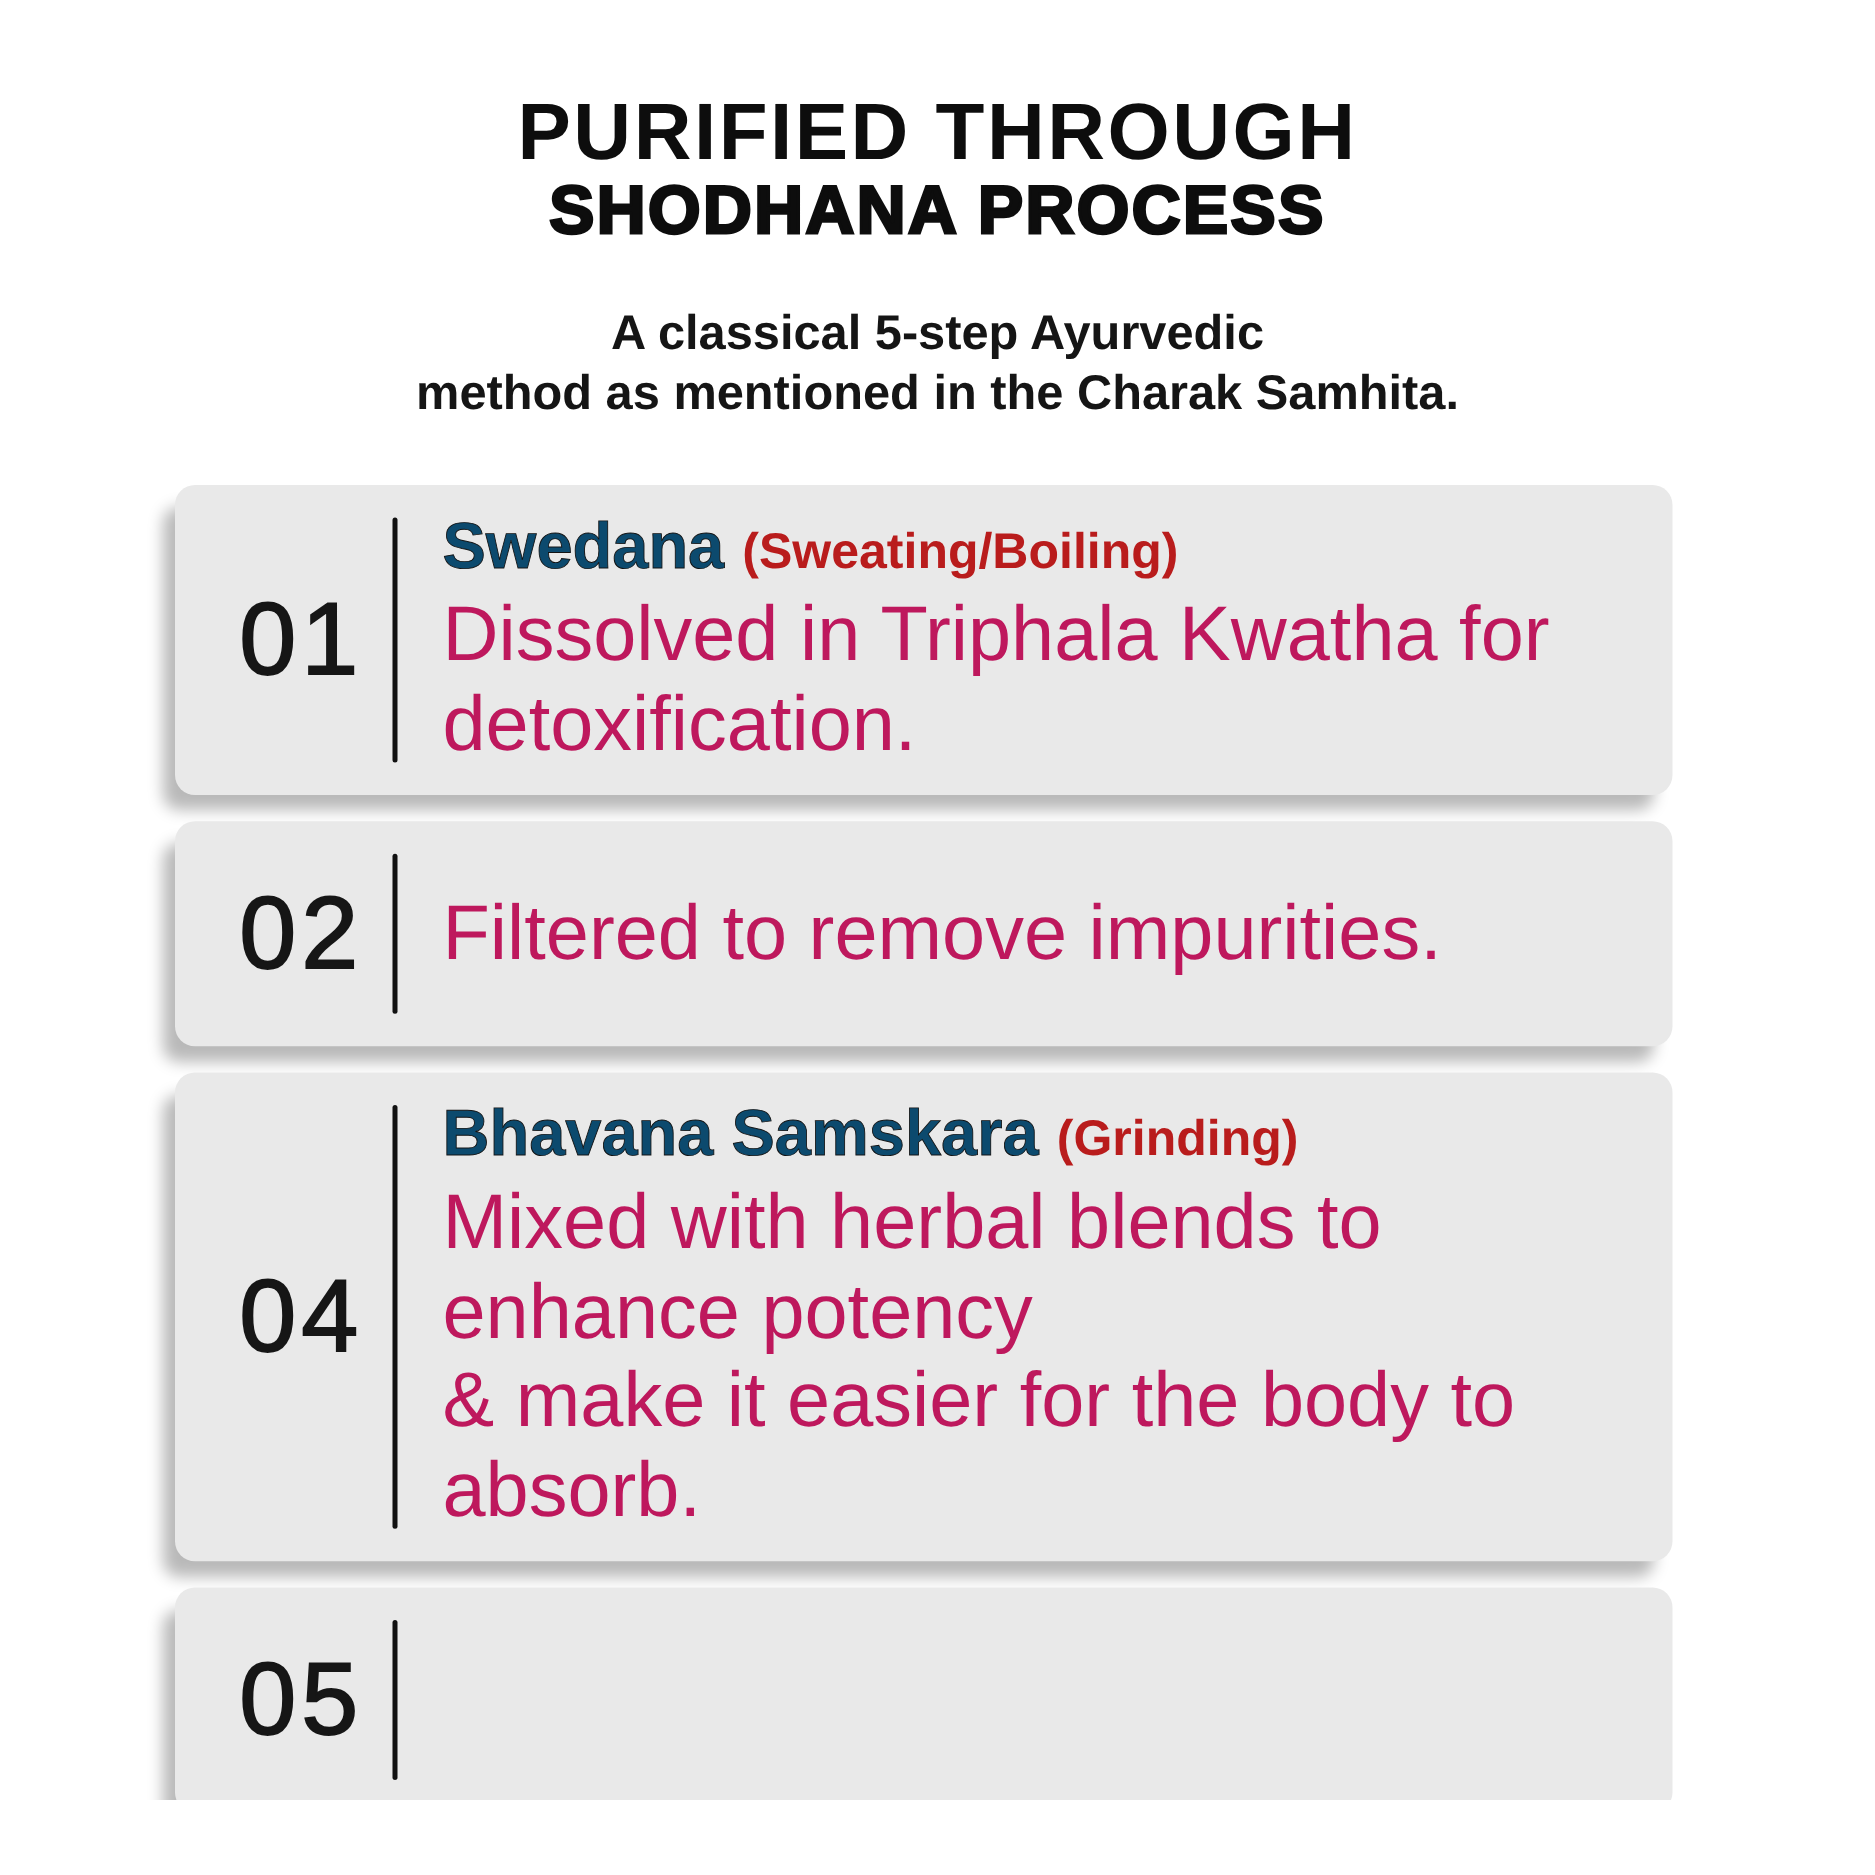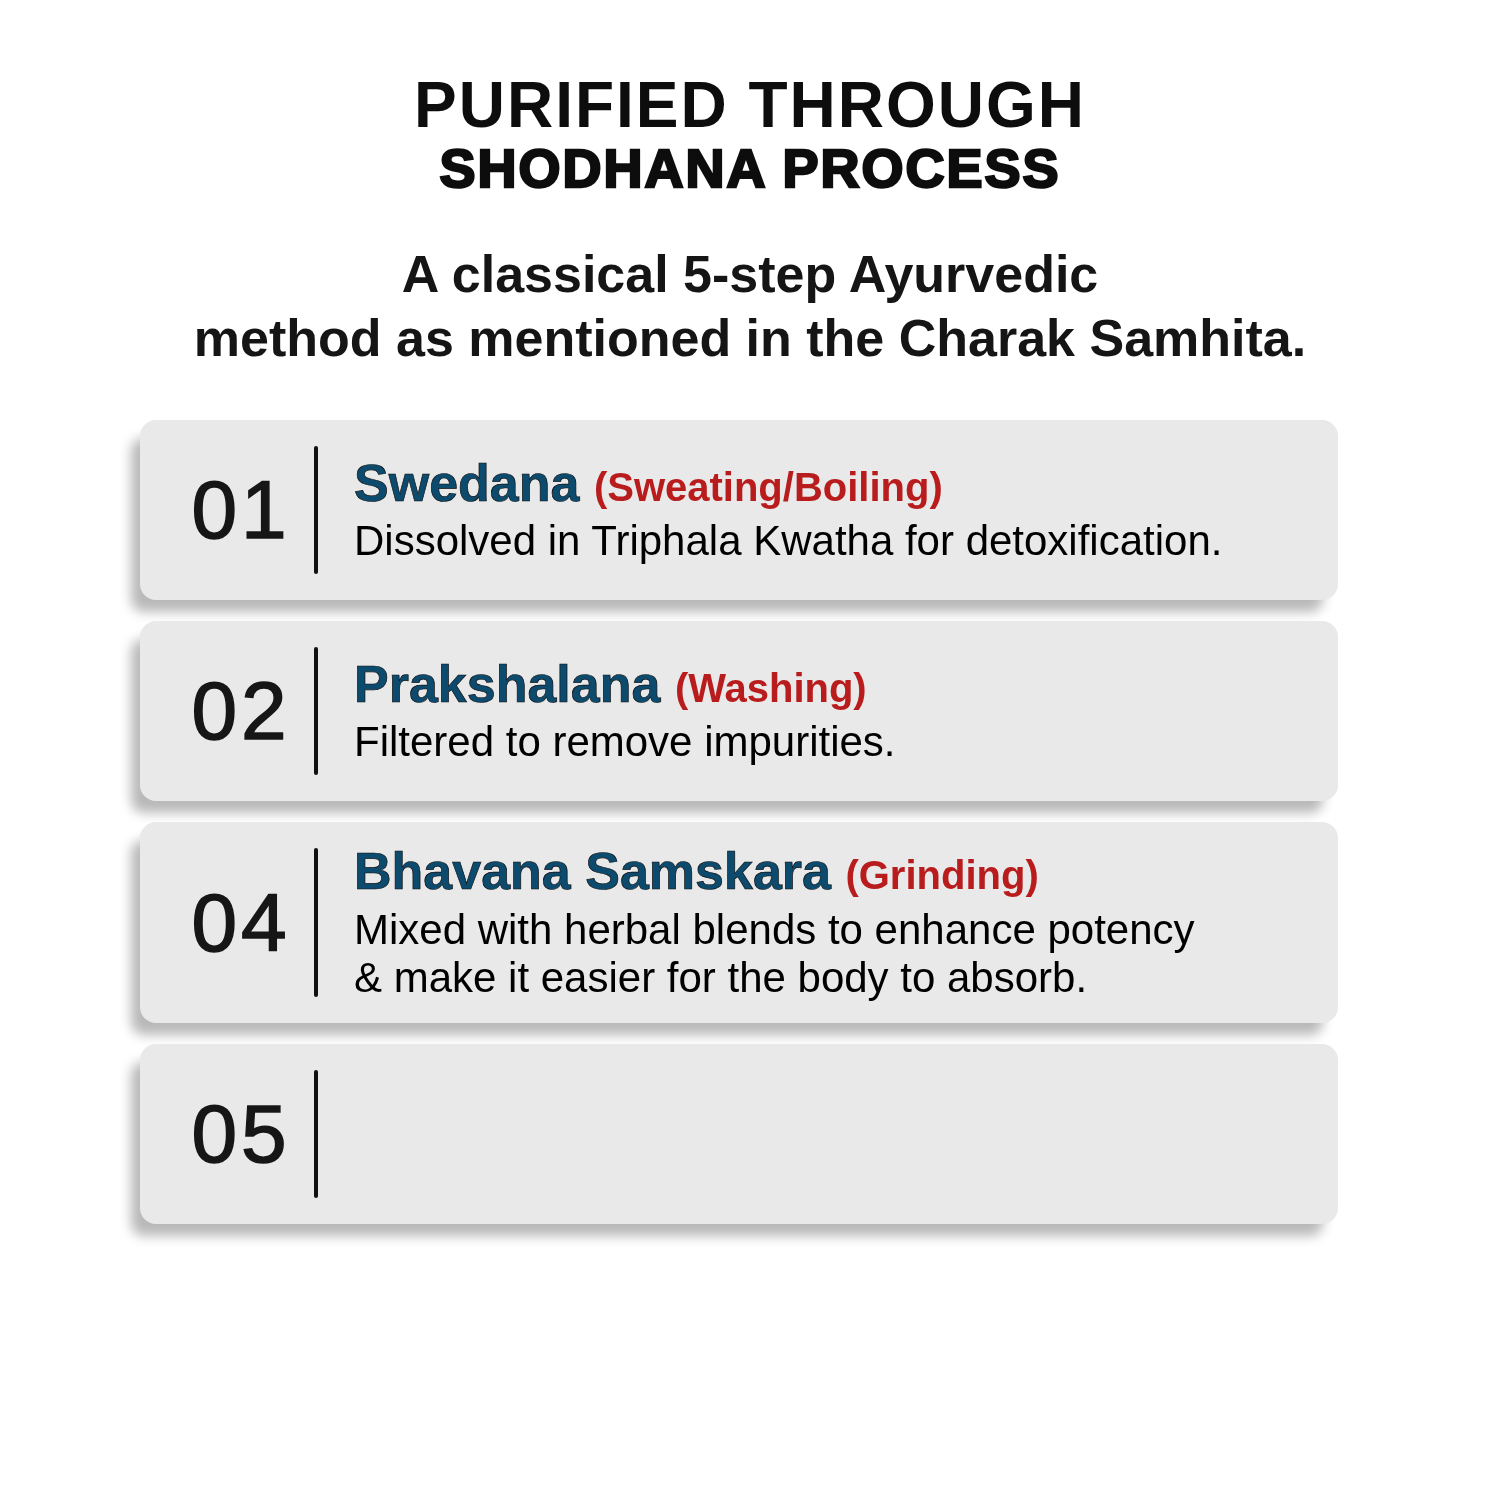--- a/index.html
+++ b/index.html
@@ -31,21 +31,21 @@
   .title-line2 {
     font-size: 54px;
     font-weight: 800;
     letter-spacing: 2px;
     line-height: 1.05;
     color: #0d0d0d;
     -webkit-text-stroke: 2.5px #0d0d0d;
   }
   .subtitle {
     margin-top: 46px;
-    font-size: 52px;
+    font-size: 39px;
     font-weight: 700;
     line-height: 1.22;
     white-space: pre-line;
     color: #151515;
   }
   
   .cards {
     margin: 50px 0 0 140px;
     width: 1198px;
     display: flex;
@@ -94,24 +94,24 @@
     color: #0c4a6e;
     -webkit-text-stroke: 0.7px #131313;
   }
   .card-paren {
     font-size: 40px;
     font-weight: 700;
     color: #b91c1c;
     margin-left: 10px;
   }
   .card-desc {
-    font-size: 42px;
+    font-size: 62px;
     font-weight: 400;
     line-height: 1.16;
-    color: #000000;
+    color: #be185d;
     white-space: pre-line;
   }
 </style>
 </head>
 <body>
 
 <div class="page">
 
   <div class="header">
     <div class="title-line1">PURIFIED THROUGH</div>
@@ -131,24 +131,20 @@
           <span class="card-paren">(Sweating/Boiling)</span>
         </div>
         <div class="card-desc">Dissolved in Triphala Kwatha for detoxification.</div>
       </div>
     </div>
 
     <div class="card">
       <div class="card-num">02</div>
       <div class="card-divider"></div>
       <div class="card-text">
-        <div class="card-heading">
-          <span class="card-title">Prakshalana</span>
-          <span class="card-paren">(Washing)</span>
-        </div>
         <div class="card-desc">Filtered to remove impurities.</div>
       </div>
     </div>
 
 
     <div class="card">
       <div class="card-num">04</div>
       <div class="card-divider"></div>
       <div class="card-text">
         <div class="card-heading">

